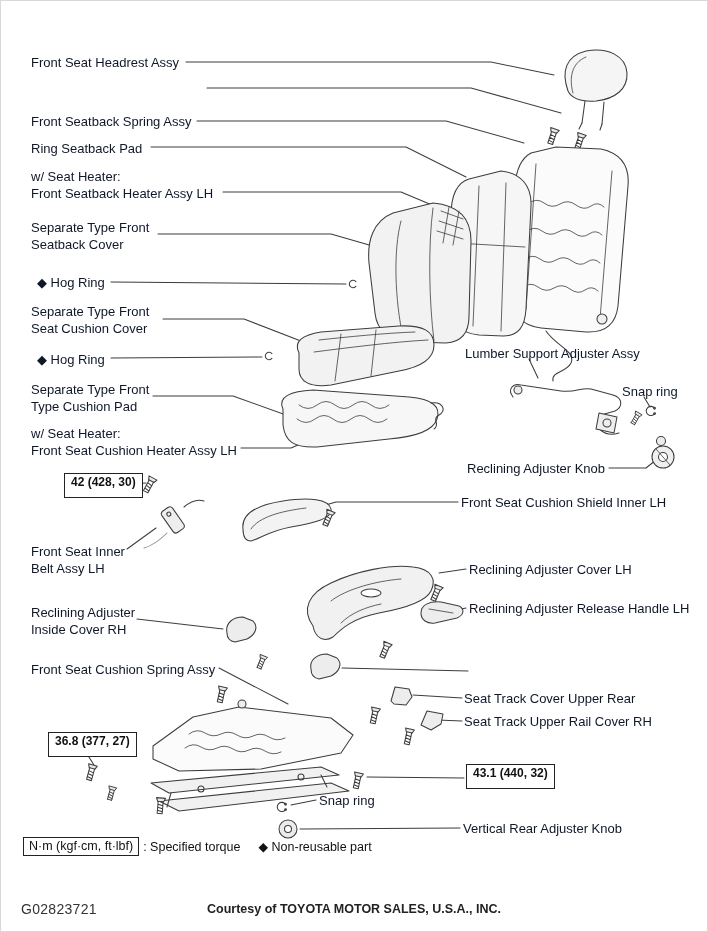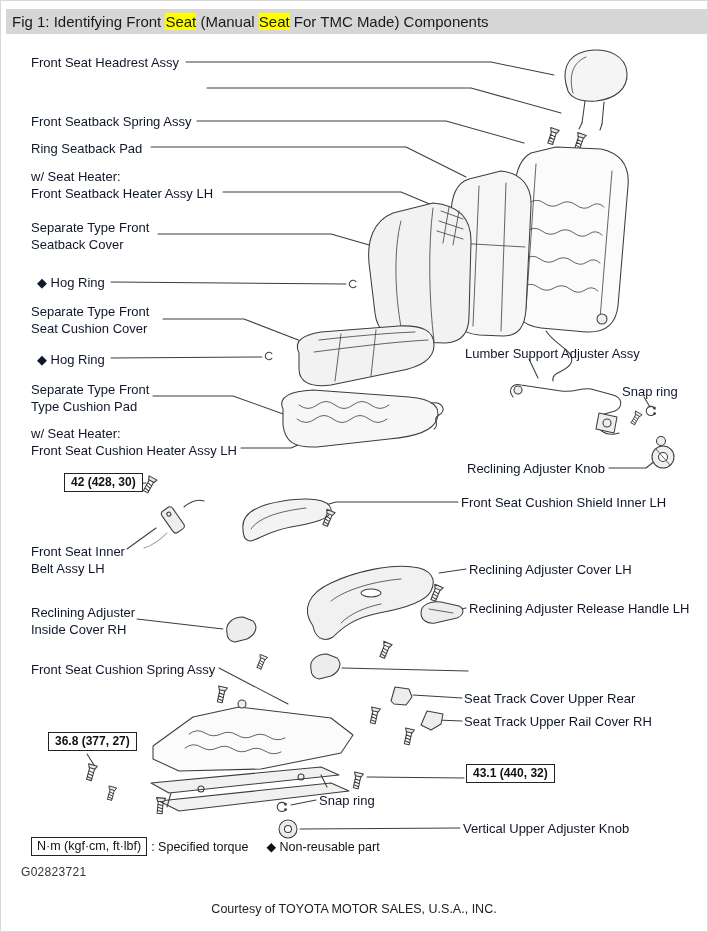--- a/index.html
+++ b/index.html
@@ -11,41 +11,36 @@
   .titlebar{
     position:absolute;left:5px;right:0;top:8px;height:25px;
     background:#d6d6d6;display:flex;align-items:center;
     padding-left:6px;font-size:15px;color:#1a1a1a;
   }
   .hl{background:#ffff00;}
   .label{position:absolute;font-size:13px;line-height:16.5px;white-space:nowrap;color:#0f172a;}
   .label .bold{font-weight:normal;}
   .torque-box{
     position:absolute;border:1px solid #222;background:#fff;
-    font-size:12px;font-weight:bold;padding:1px 6px 2px 6px;white-space:nowrap;
+    font-size:12px;font-weight:bold;padding:1px 6px 8px 6px;white-space:nowrap;
   }
-  .legend{position:absolute;font-size:12.5px;white-space:nowrap;display:flex;align-items:center;margin-left:8px;}
+  .legend{position:absolute;font-size:12.5px;white-space:nowrap;display:flex;align-items:center;}
   .legend-box{border:1px solid #222;padding:1px 5px 2px 5px;margin-right:4px;}
   .legend .gap{display:inline-block;width:18px;}
-  .fig-code{position:absolute;font-size:12px;color:#333;letter-spacing:.3px;}
-  .footer{position:absolute;left:0;right:0;text-align:center;font-size:12.5px;color:#222;}
+  .fig-code{position:absolute;font-size:14px;color:#333;letter-spacing:.3px;margin-top:36px;}
+  .footer{position:absolute;left:0;right:0;text-align:center;font-size:12.5px;color:#222;font-weight:bold;}
   svg.diagram{position:absolute;left:0;top:0;pointer-events:none;}
   svg.diagram *{stroke:#3d3d3d;stroke-width:1.05;stroke-linejoin:round;stroke-linecap:round;}
   svg.diagram .thin{stroke-width:.8;}
 </style>
 </head>
 <body>
 
 <div id="page">
 
-  <div class="titlebar">
-    <span>
-      <span>Fig 1: Identifying Front </span><span class="hl">Seat</span><span> (Manual </span><span class="hl">Seat</span><span> For TMC Made) Components</span>
-    </span>
-  </div>
 
   <svg class="diagram" width="708" height="932" viewBox="0 0 708 932">
     <defs>
       <g id="bolt">
         <path d="M-4.5,0 L4.5,0 L3,3.5 L-3,3.5 Z" fill="#e9e9e9"></path>
         <path d="M-2.5,3.5 L-2.5,15.5 M2.5,3.5 L2.5,15.5 M-2.5,15.5 L2.5,15.5 M-2.5,6.5 L2.5,7.5 M-2.5,9.5 L2.5,10.5 M-2.5,12.5 L2.5,13.5" fill="none"></path>
       </g>
       <g id="snapring">
         <path d="M3.5,-2.8 A4.6,4.6 0 1,0 3.6,2.6" fill="none"></path>
         <circle cx="3.5" cy="-2.8" r="0.9" fill="none"></circle>
@@ -266,21 +261,21 @@
   <div class="label" style="left:464px;top:345px"><span>Lumber Support Adjuster Assy</span></div>
   <div class="label" style="left:621px;top:383px"><span>Snap ring</span></div>
   <div class="label" style="left:466px;top:460px"><span>Reclining Adjuster Knob</span></div>
   <div class="label" style="left:460px;top:494px"><span>Front Seat Cushion Shield Inner LH</span></div>
   <div class="label" style="left:468px;top:561px"><span>Reclining Adjuster Cover LH</span></div>
   <div class="label" style="left:468px;top:600px"><span>Reclining Adjuster Release Handle LH</span></div>
   <div class="label" style="left:463px;top:690px"><span>Seat Track Cover Upper Rear</span></div>
   <div class="label" style="left:463px;top:713px"><span>Seat Track Upper Rail Cover RH</span></div>
   <div class="torque-box" style="left:465px;top:763px">43.1 (440, 32)</div>
   <div class="label" style="left:318px;top:792px"><span>Snap ring</span></div>
-  <div class="label" style="left:462px;top:820px"><span>Vertical Upper Adjuster Knob</span></div>
+  <div class="label" style="left:462px;top:820px"><span>Vertical Rear Adjuster Knob</span></div>
 
   <div class="legend" style="left:22px;top:836px">
     <span class="legend-box">N·m (kgf·cm, ft·lbf)</span>
     <span>: Specified torque</span>
     <span class="gap"></span>
     <span>◆ Non-reusable part</span>
   </div>
 
   <div class="fig-code" style="left:20px;top:864px">G02823721</div>
 

